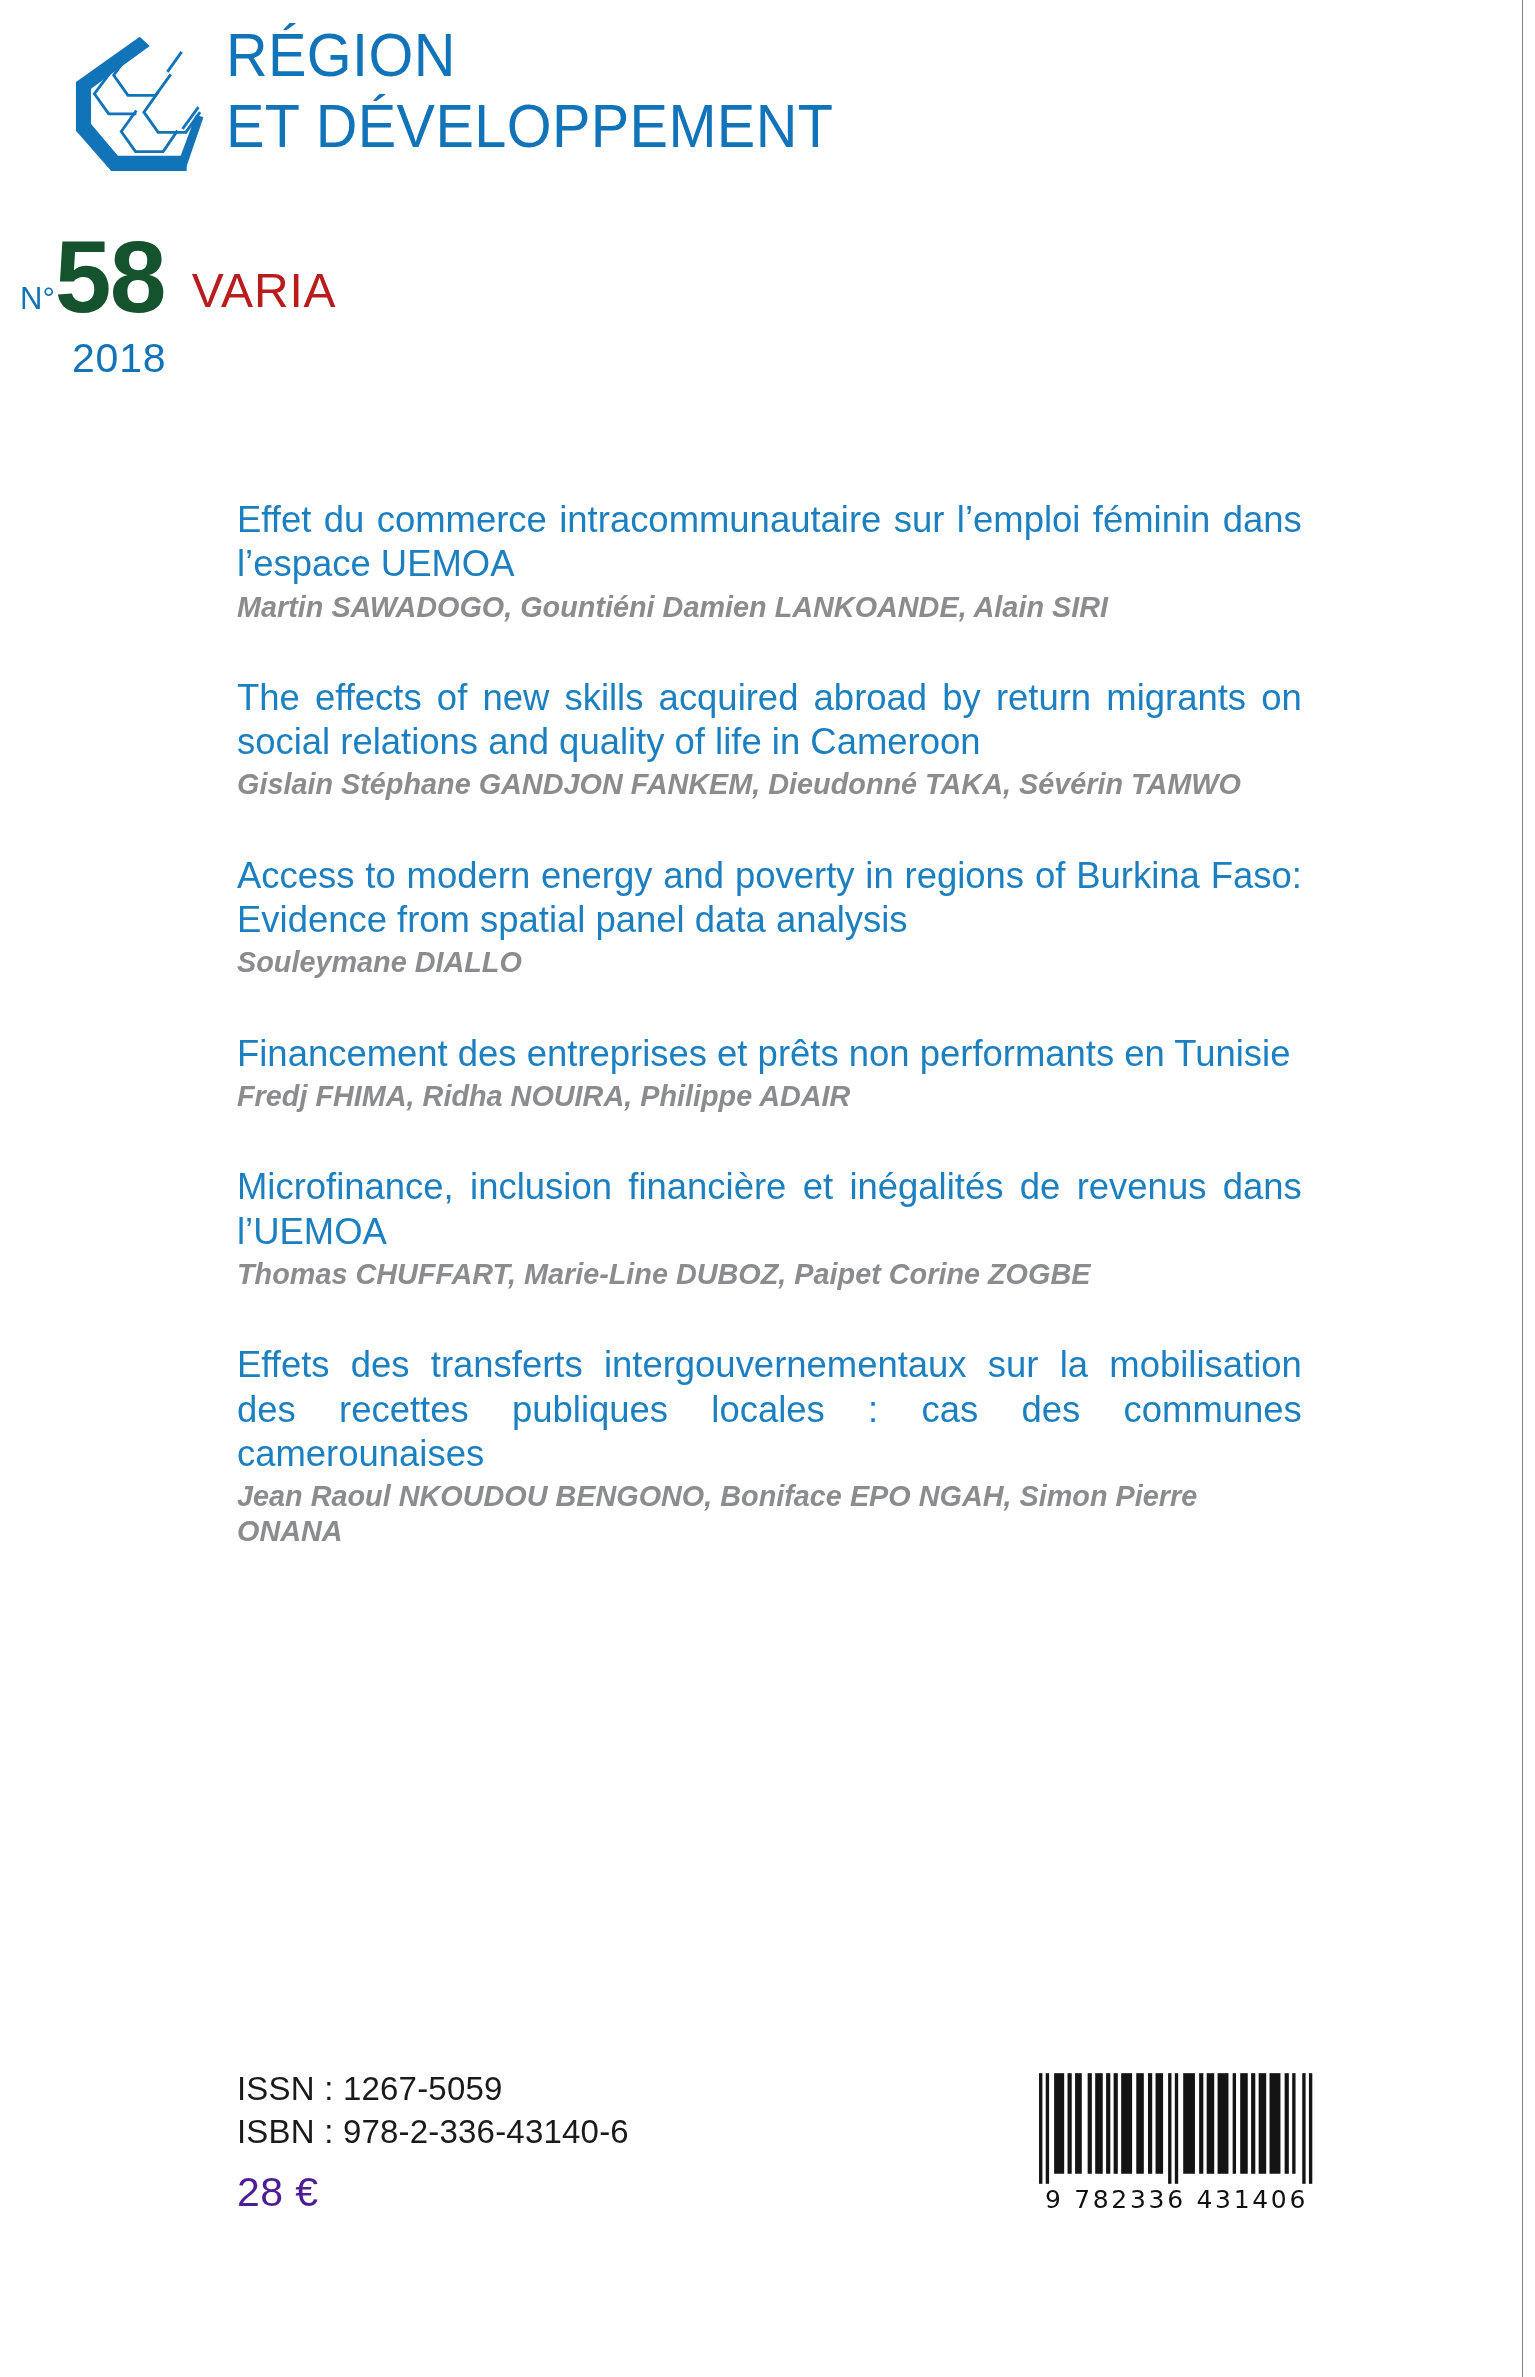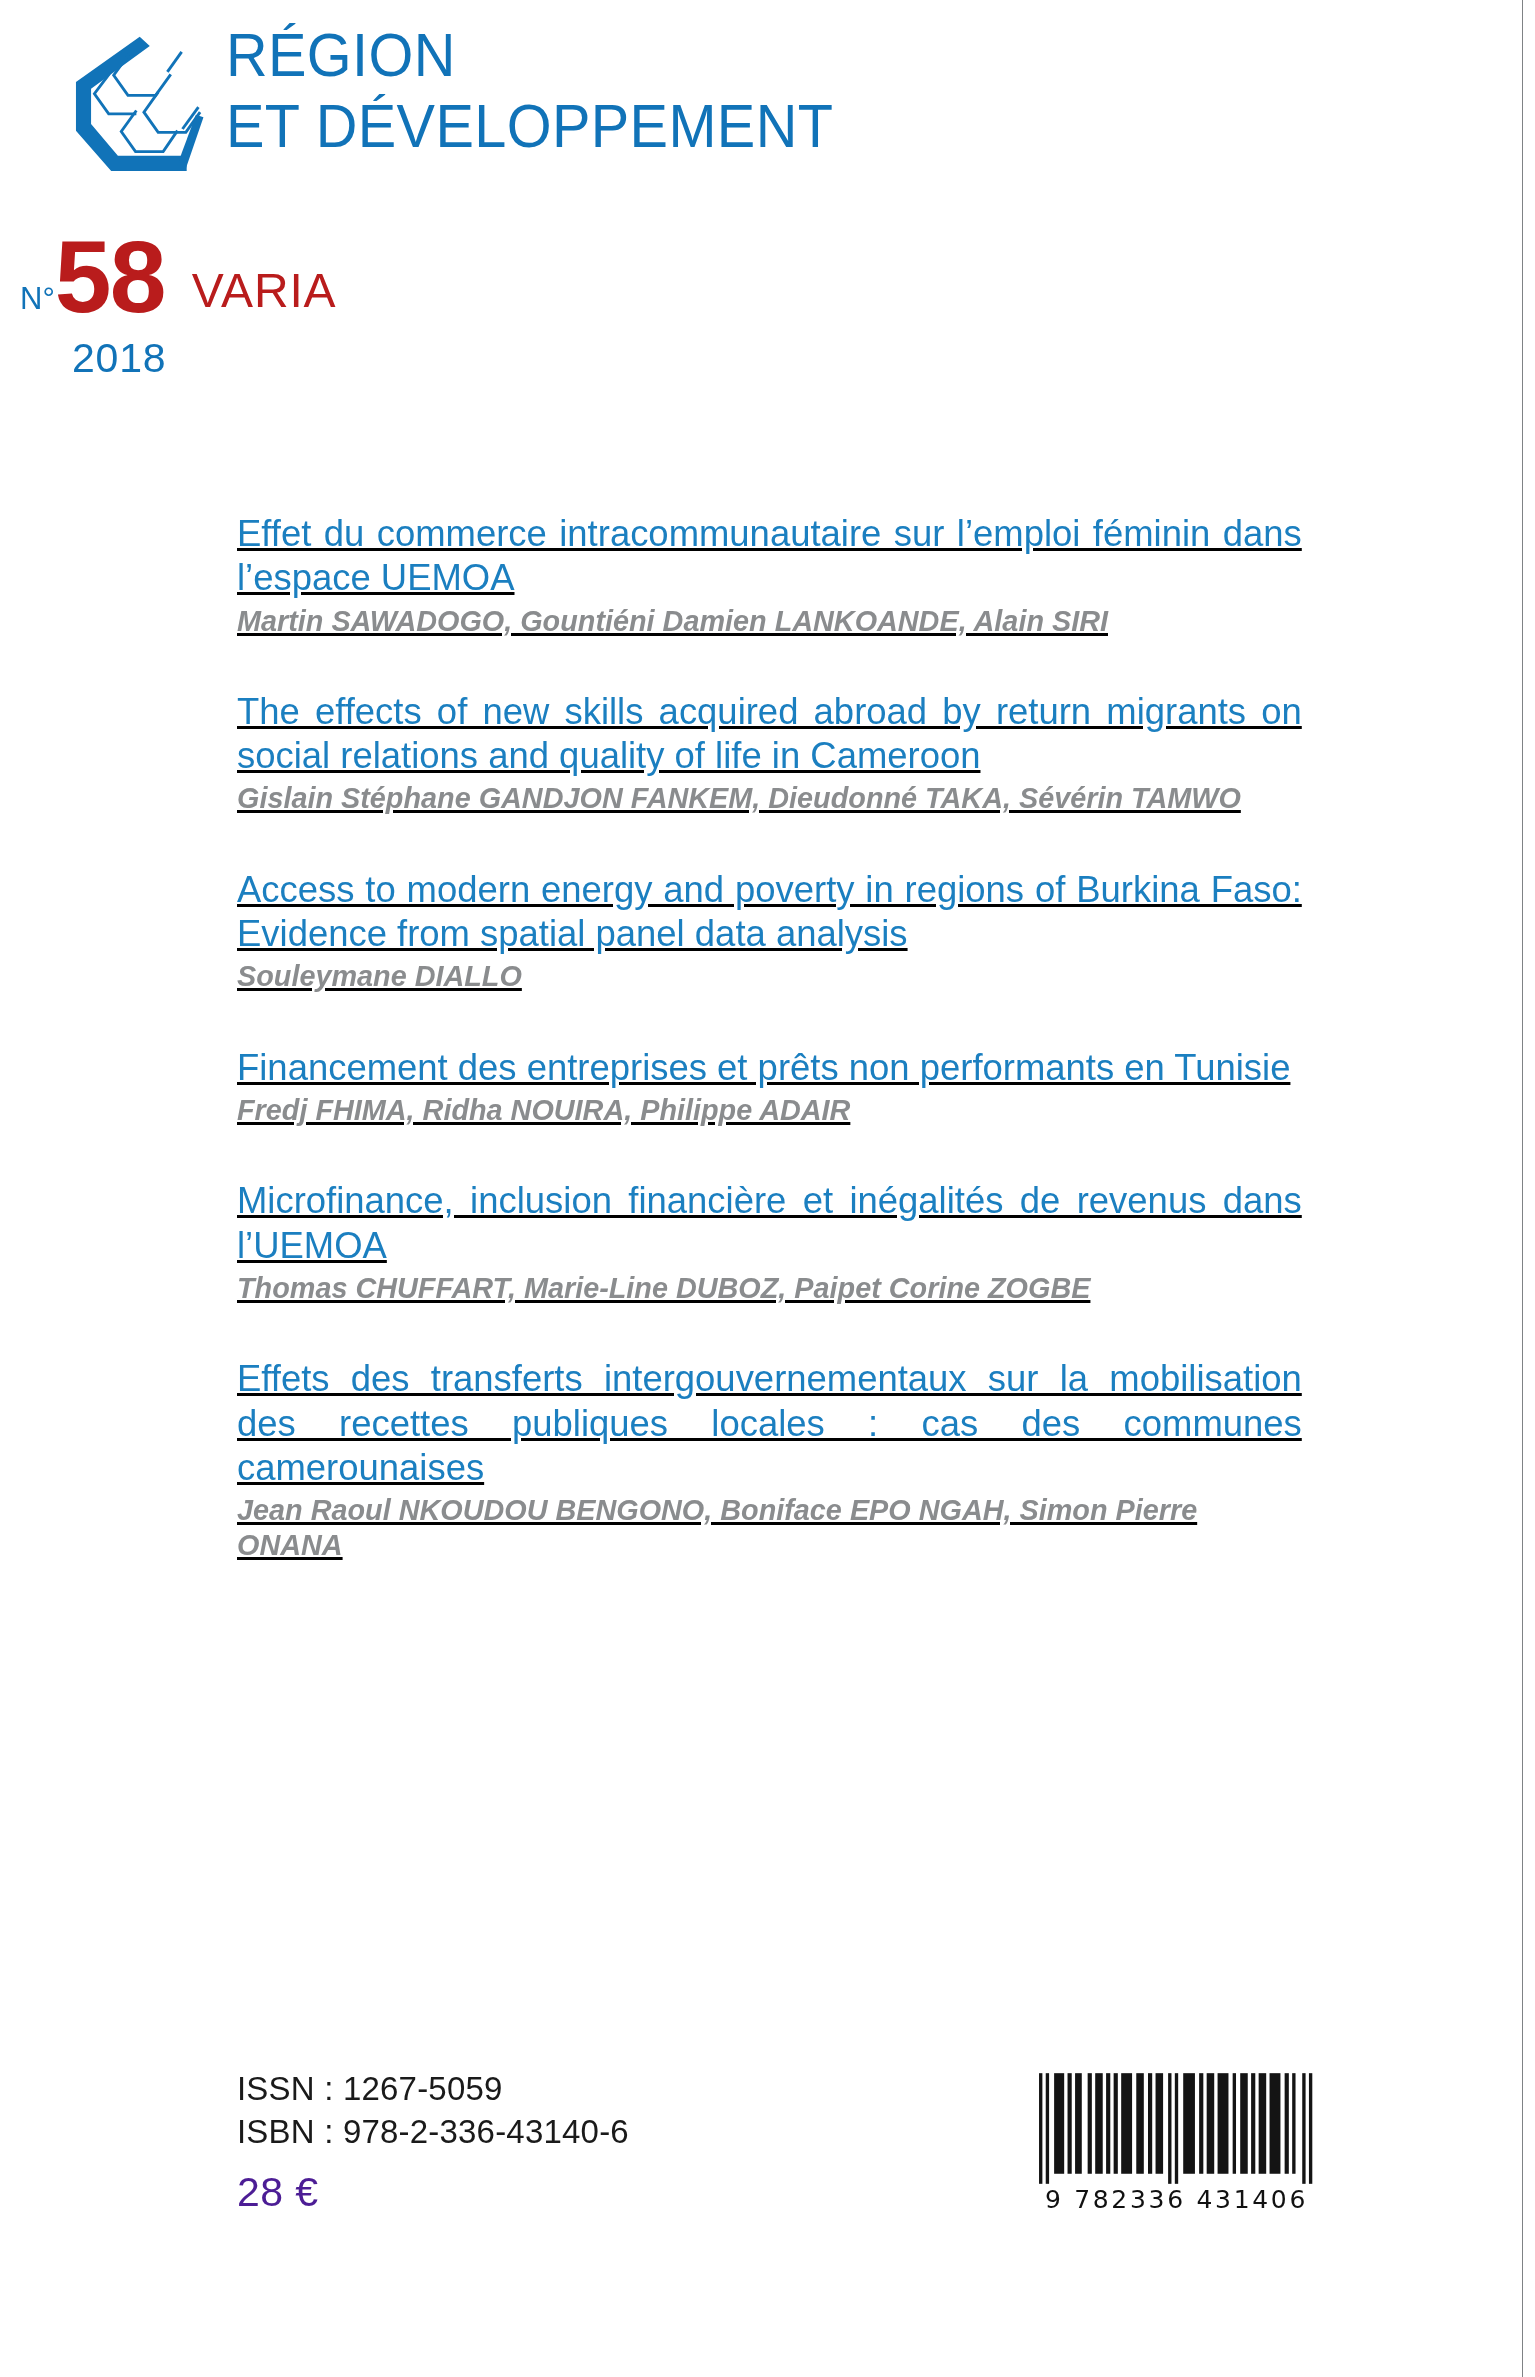--- a/index.html
+++ b/index.html
@@ -84,21 +84,21 @@
   }
   #issue-prefix {
     color: #1173B8;
     font-size: 31px;
     font-weight: 400;
     letter-spacing: 0px;
     position: relative;
     top: -3.4px;
   }
   #issue-number {
-    color: #b91c1c;
+    color: #14532d;
     font-size: 102px;
     font-weight: 700;
     line-height: 0.84em;
     letter-spacing: -1.7px;
   }
   #issue-section {
     color: #b91c1c;
     font-size: 48px;
     font-weight: 400;
     letter-spacing: 0.8px;
@@ -112,23 +112,22 @@
     font-weight: 400;
     letter-spacing: 0.8px;
     margin-left: 52px;
     margin-top: 11.7px;
   }
 
   
   #articles {
     position: absolute;
     left: 237px;
-    top: 512px;
+    top: 498px;
     width: 1081px;
-    text-decoration: underline;
   }
   .article { margin-bottom: 52px; }
   .article-title {
     color: #1B7FC0;
     font-size: 37px;
     line-height: 1.20em;
     text-align: justify;
     text-align-last: left;
     font-weight: 400;
     margin: 0 0 1.7px 0;

